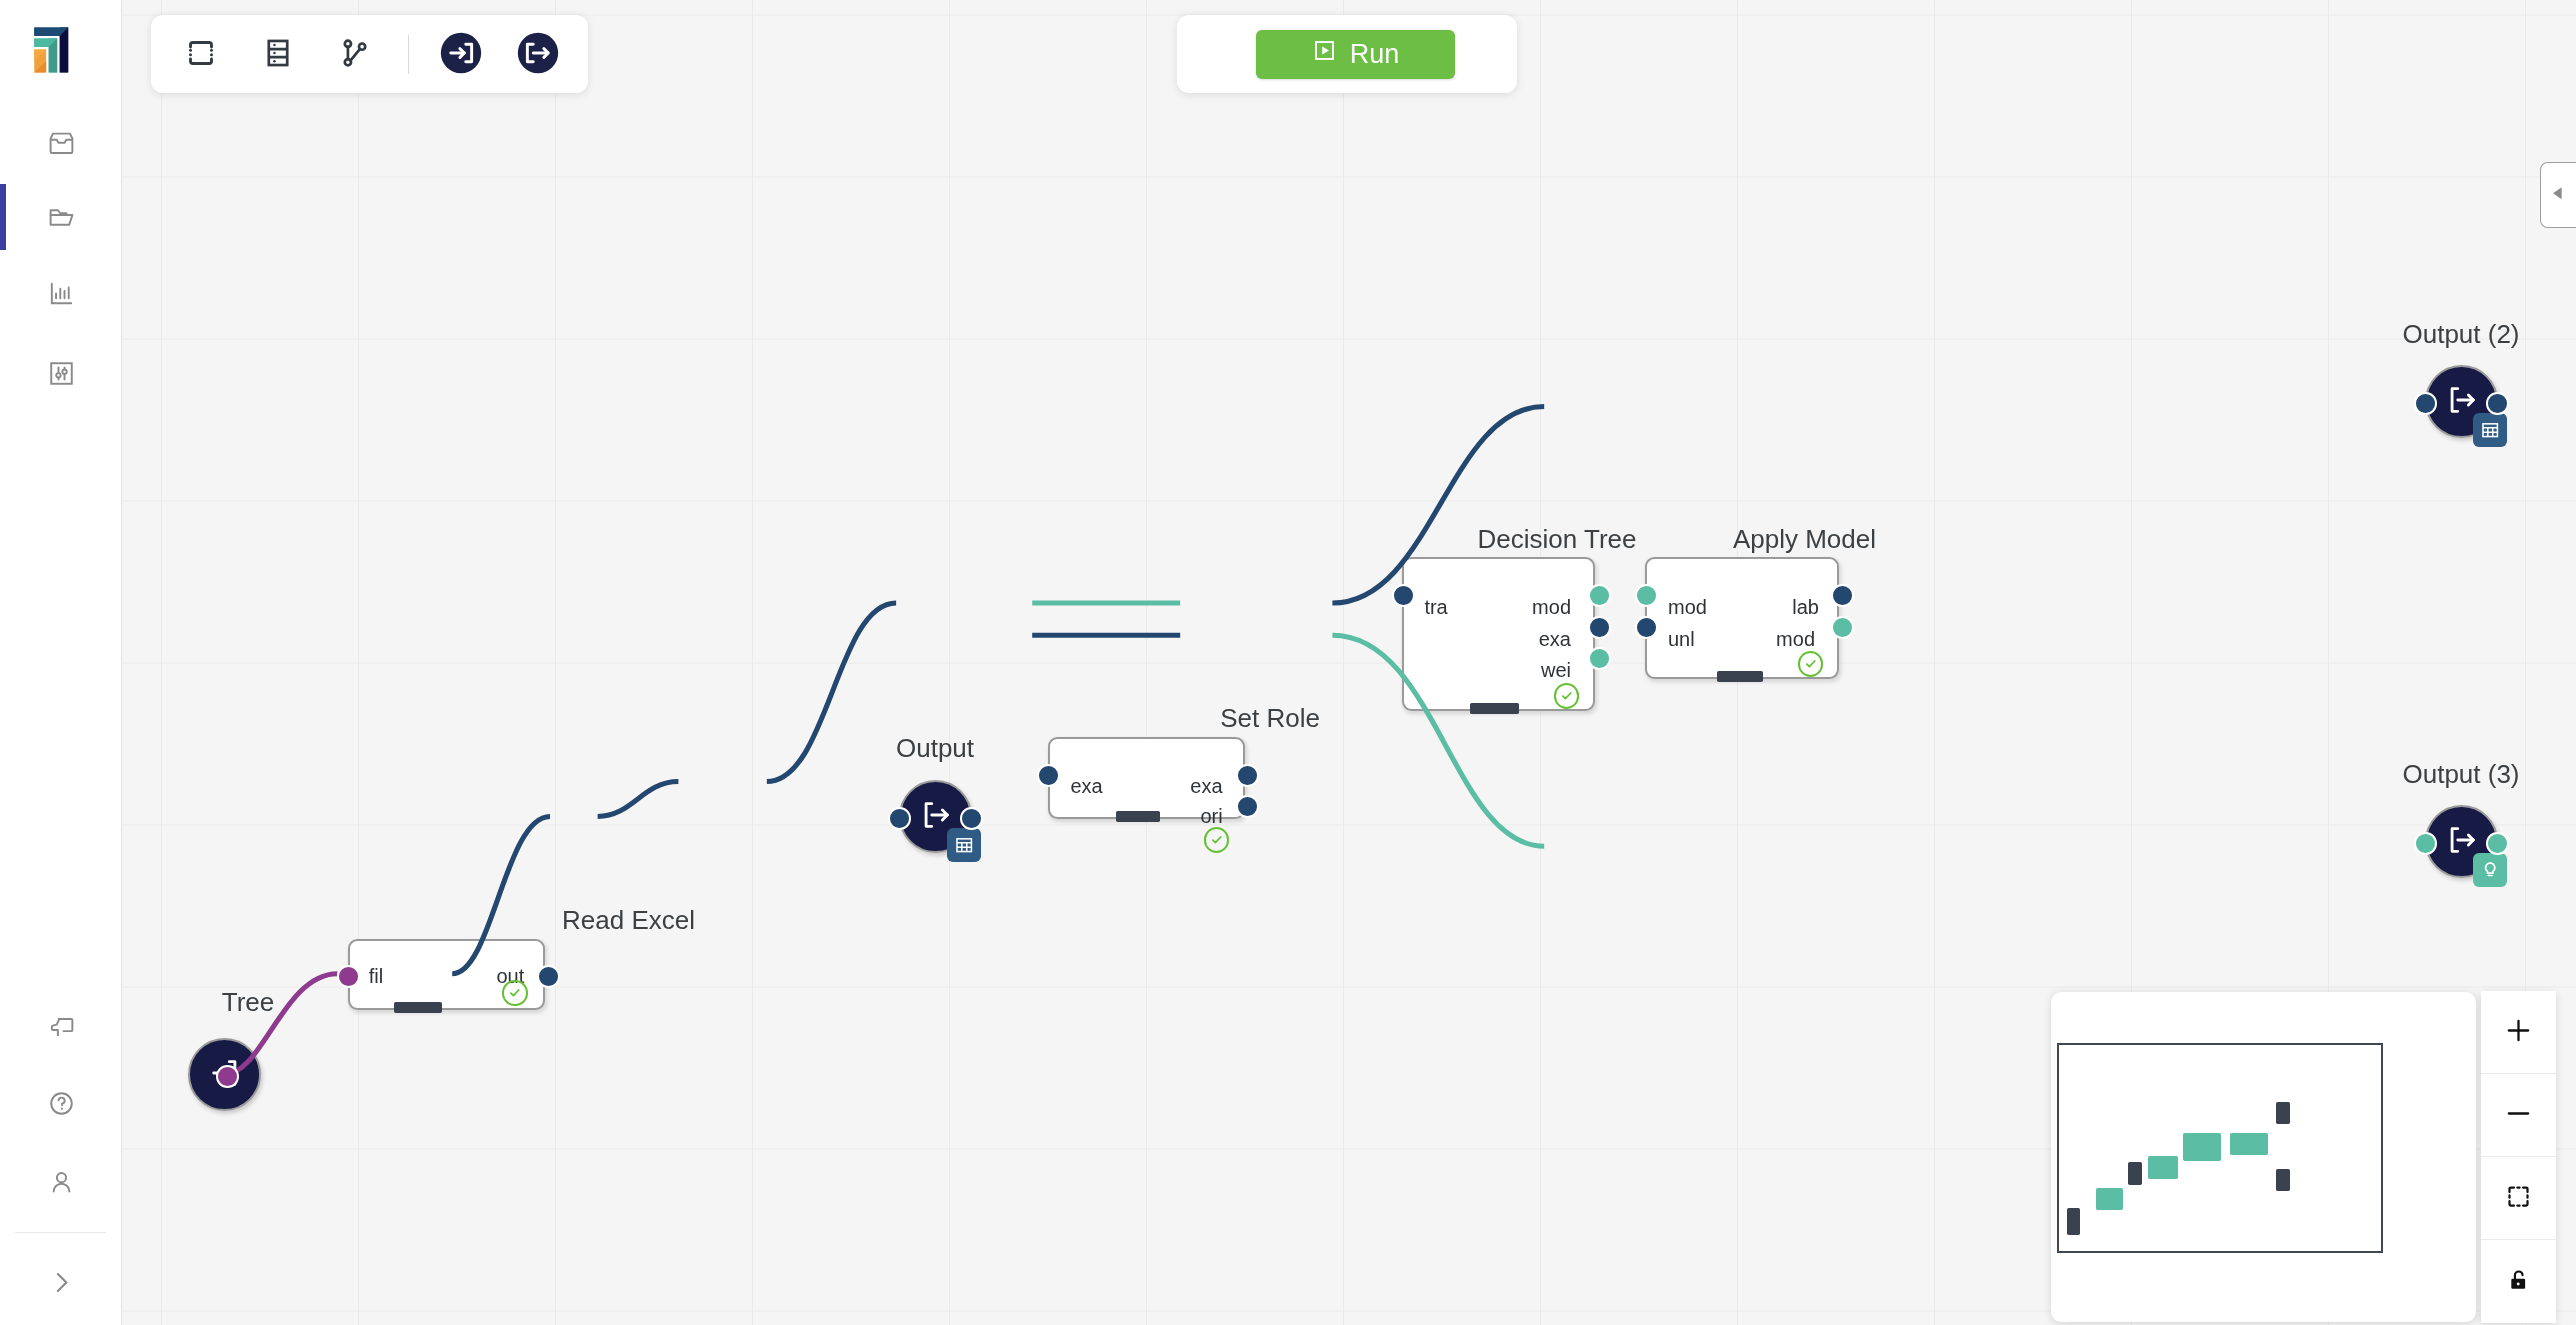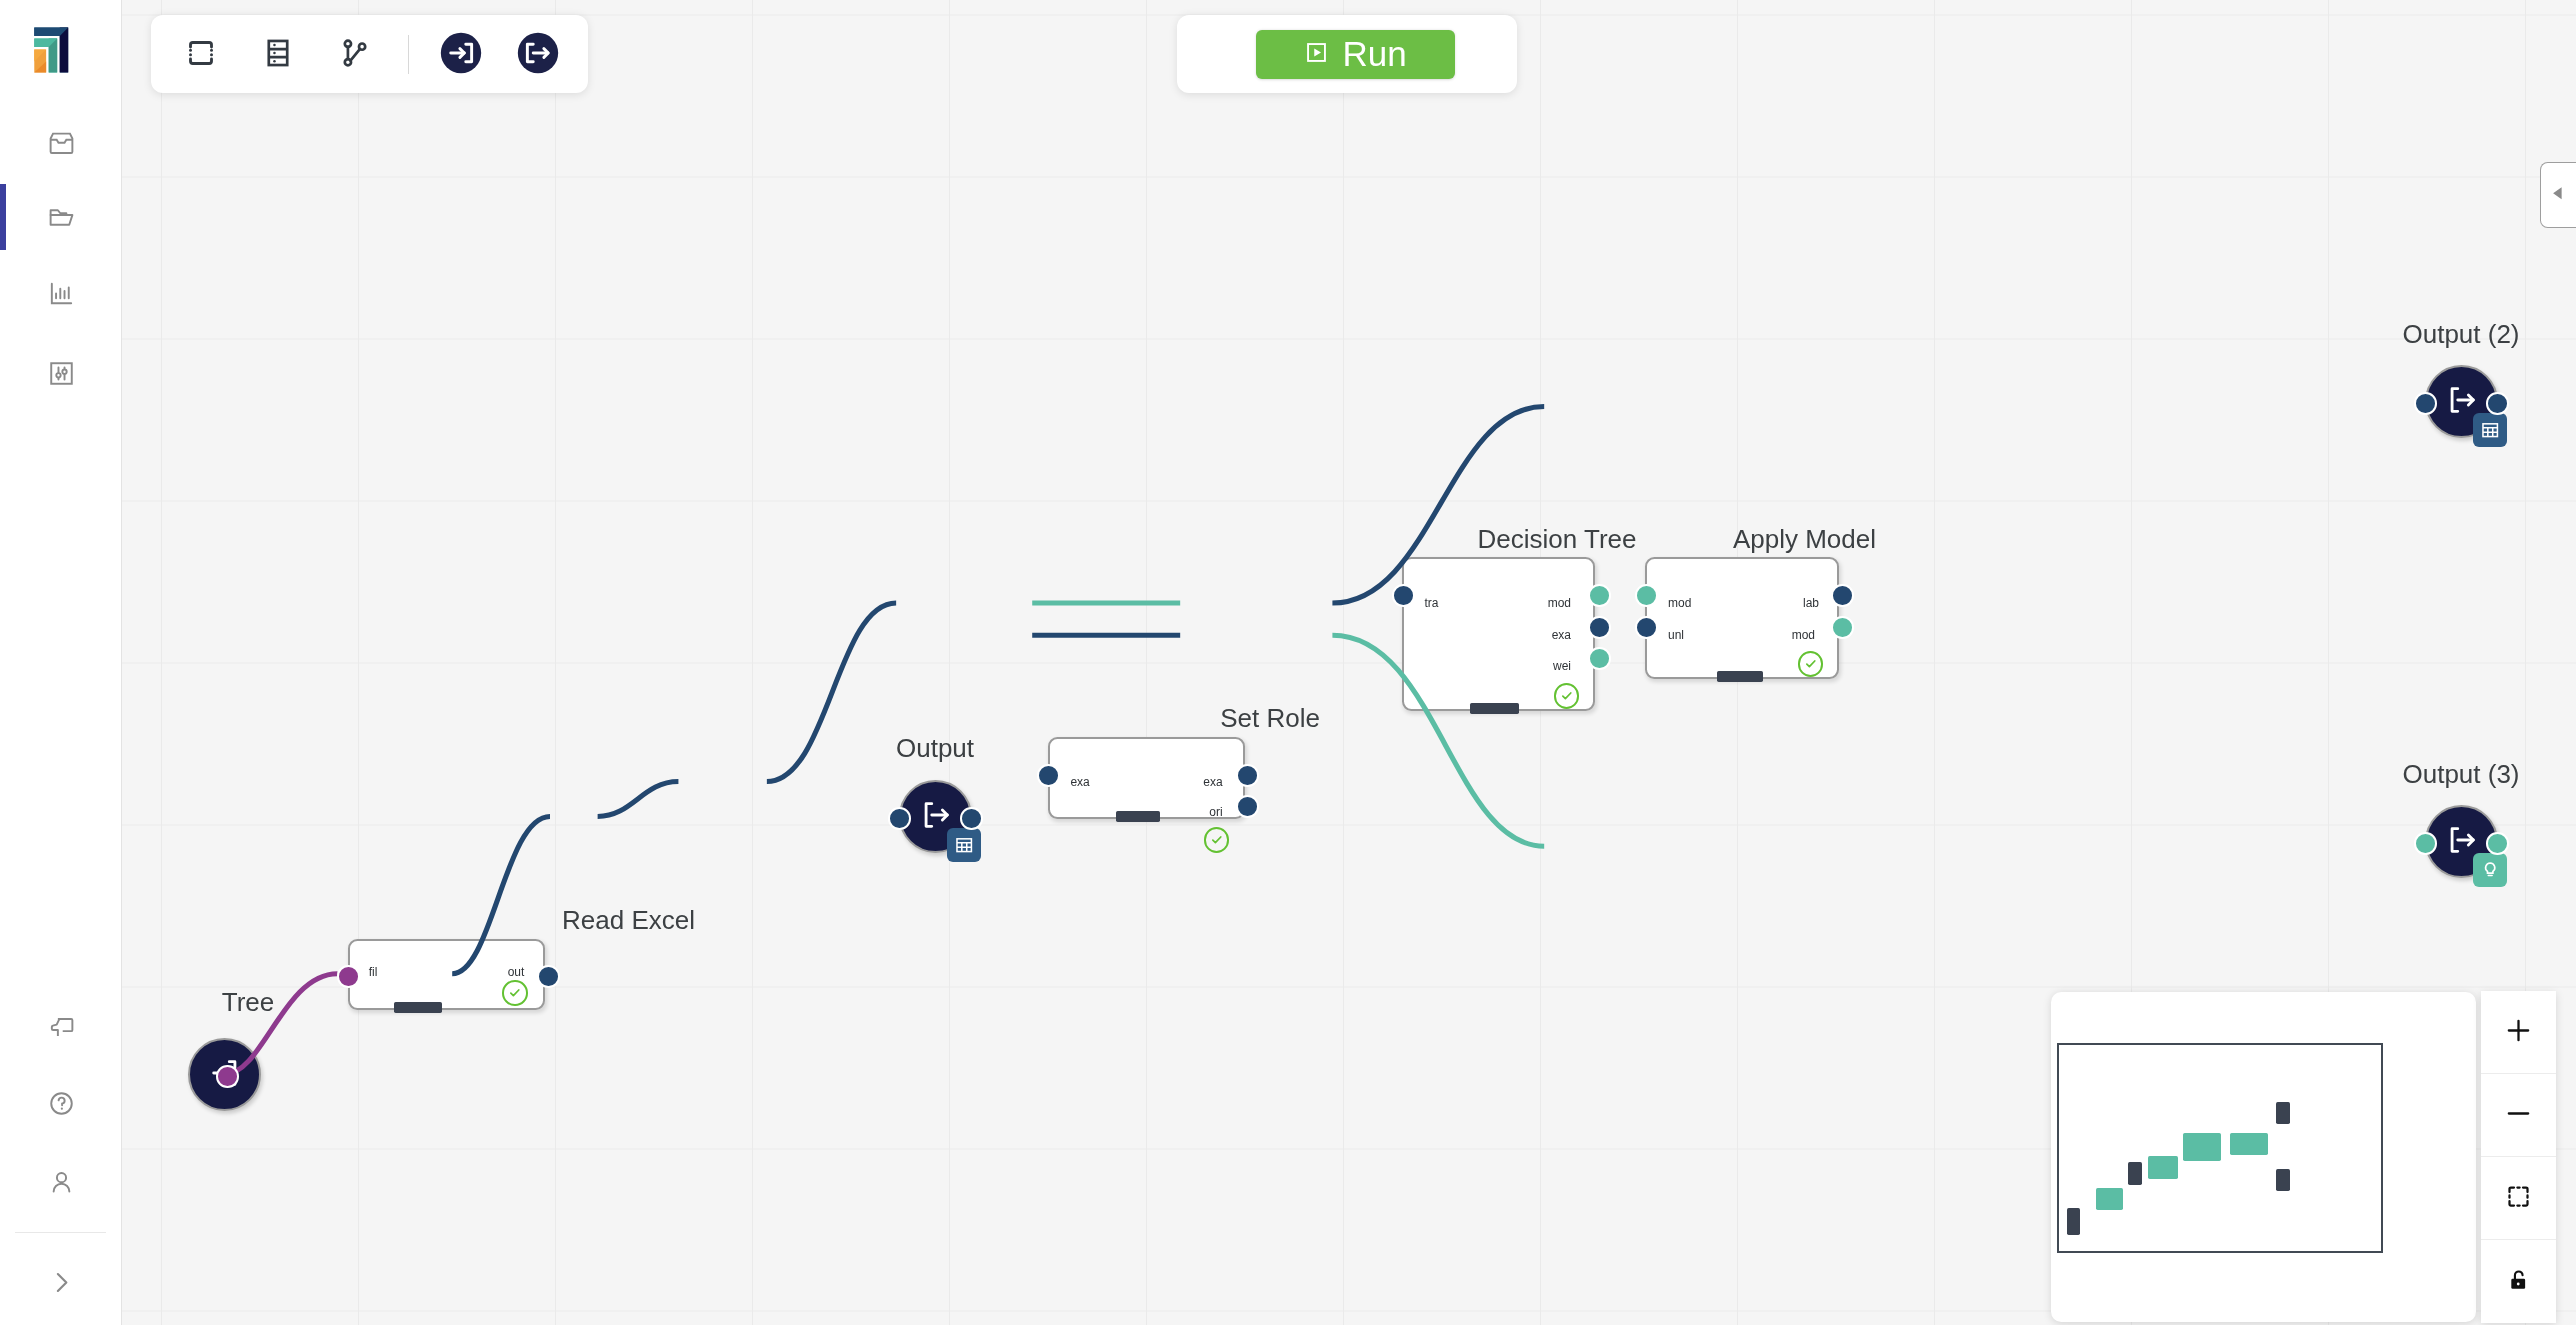--- a/index.html
+++ b/index.html
@@ -109,21 +109,21 @@
     box-shadow: 0 1.7px 8.5px rgba(0,0,0,0.10);
     display:flex; align-items:center; justify-content:center;
     z-index: 30;
   }
   #run-button {
     width: 199px; height: 49px;
     background: #6cbe45;
     border: none;
     border-radius: 6px;
     color: #fff;
-    font-size: 35px;
+    font-size: 27px;
     font-family: "Liberation Sans", sans-serif;
     display:flex; align-items:center; justify-content:center;
     gap: 12px;
     cursor: pointer;
     box-shadow: 0 0.9px 2.6px rgba(0,0,0,0.15);
     margin-left: 16px;
   }
 
   
   #right-tab {
@@ -151,21 +151,21 @@
     position: absolute;
     background: #fff;
     border: 2.6px solid #9a9a9a;
     border-radius: 9.4px;
     box-shadow: 1.7px 2.6px 4.3px rgba(0,0,0,0.13);
     box-sizing: border-box;
     cursor: pointer;
   }
   .port-label {
     position: absolute;
-    font-size: 12px;
+    font-size: 20px;
     color: #2f3337;
     white-space: nowrap;
   }
   .port {
     position: absolute;
     width: 18.7px; height: 18.7px;
     border-radius: 50%;
     border: 2.6px solid #fff;
     box-sizing: content-box;
     z-index: 6;

